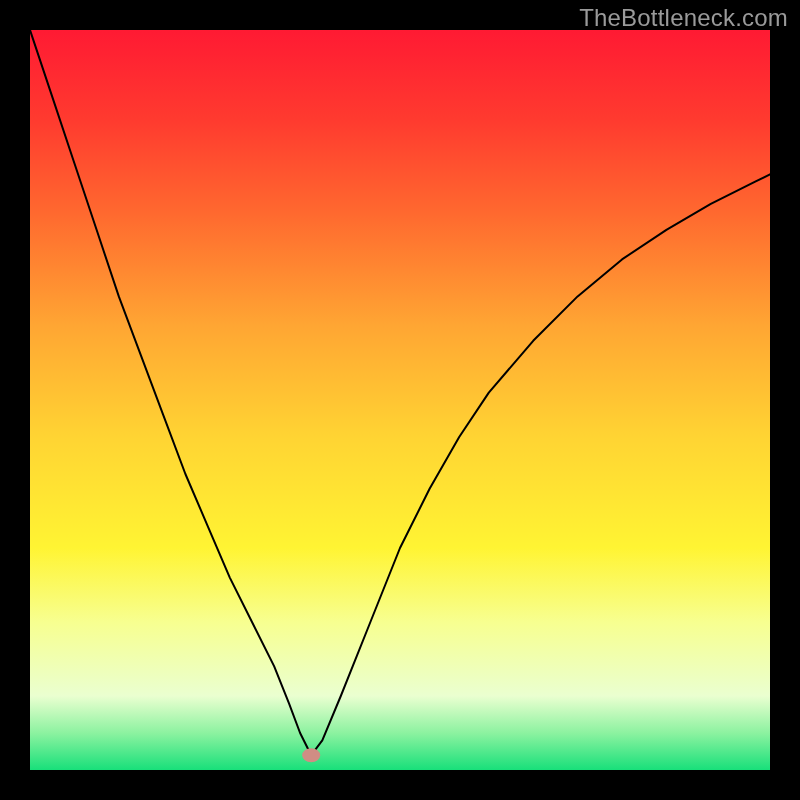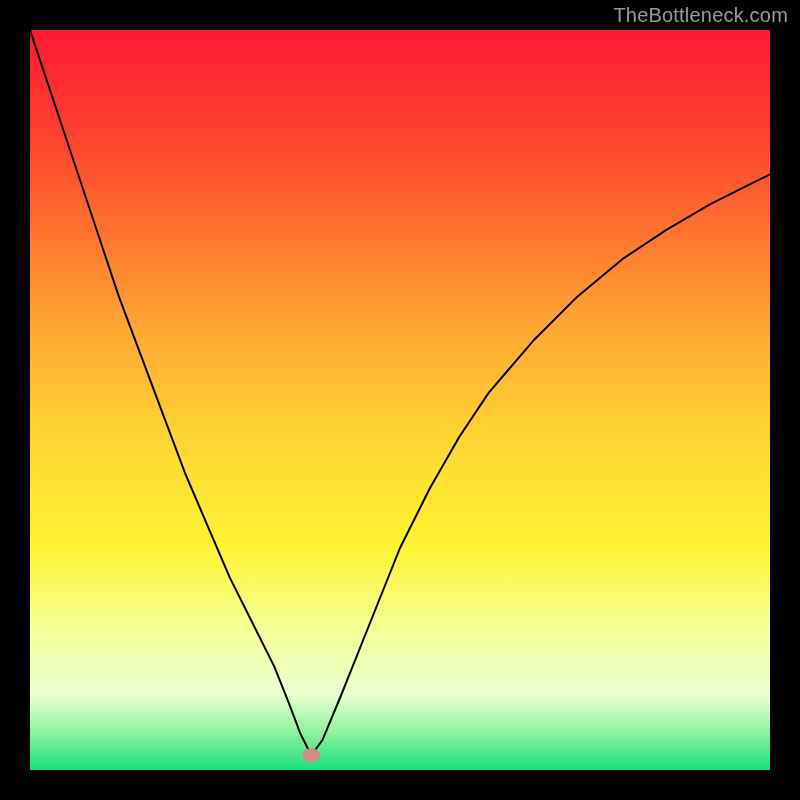--- a/index.html
+++ b/index.html
@@ -9,21 +9,21 @@
     height: 800px;
     background: #000;
     position: relative;
   }
   .watermark {
     position: absolute;
     top: 4px;
     right: 12px;
     color: #9a9a9a;
     font-family: Arial, Helvetica, sans-serif;
-    font-size: 20px;
+    font-size: 24px;
     font-weight: 400;
     letter-spacing: 0.2px;
     margin-left: 40px;
   }
   .plot {
     position: absolute;
     left: 30px;
     top: 30px;
     width: 740px;
     height: 740px;

